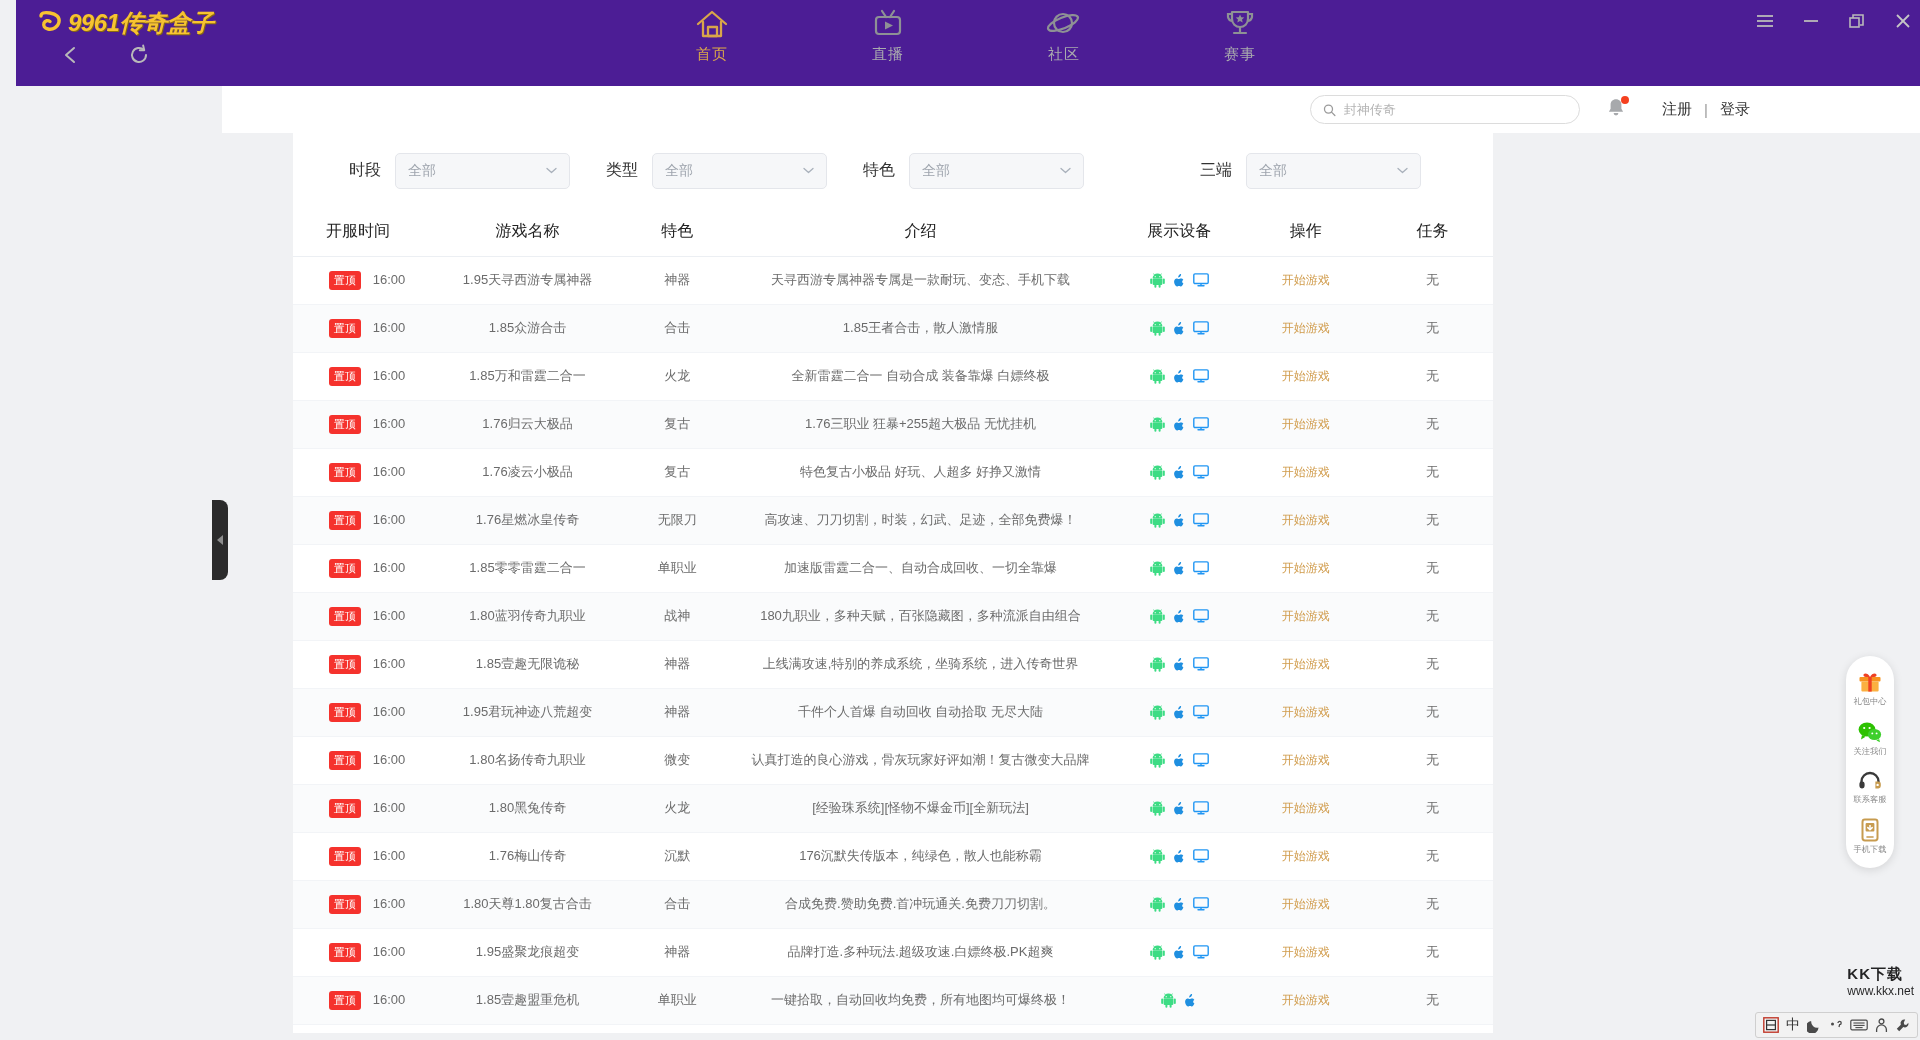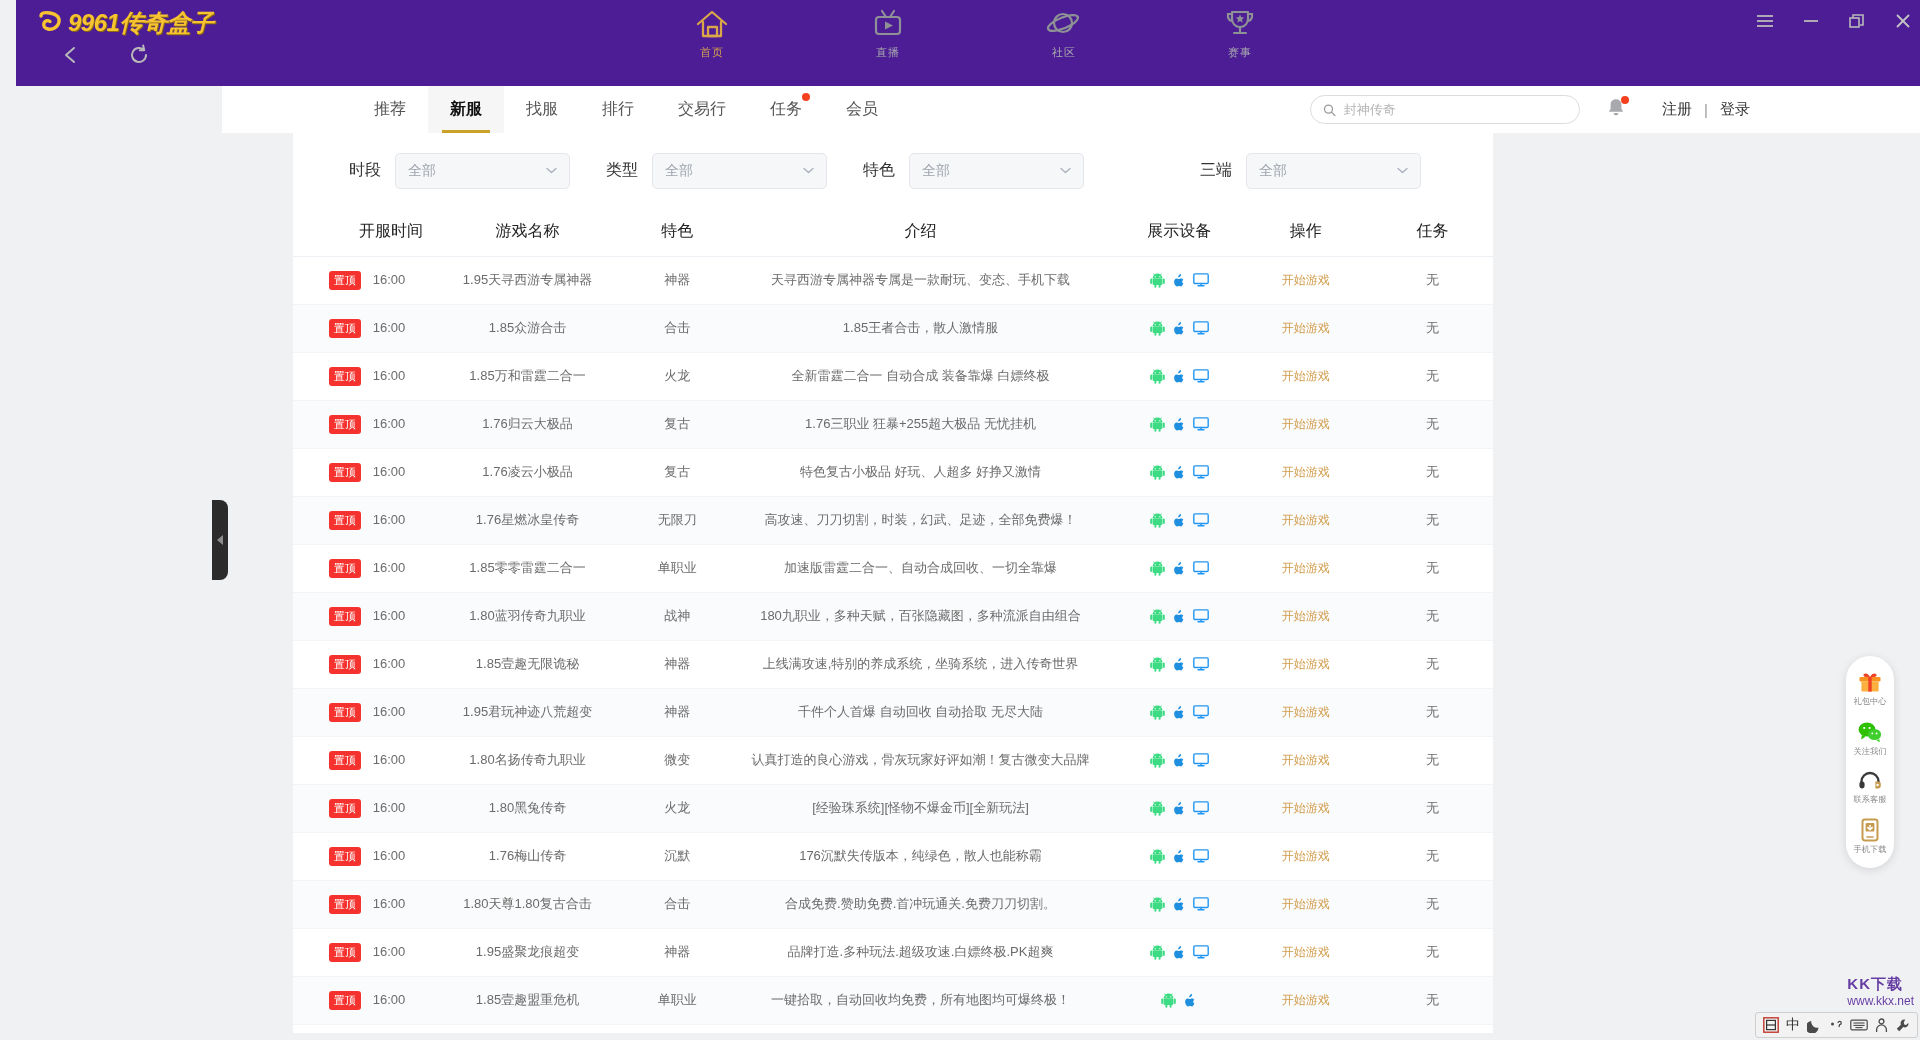--- a/index.html
+++ b/index.html
@@ -38,21 +38,21 @@
 
   .mainnav {
     position:absolute; left:0; top:0; width:1920px; height:86px;
     display:flex; justify-content:center; align-items:flex-start;
     gap:80px; padding-top:8px; pointer-events:none;
   }
   .mainnav-item {
     width:96px; display:flex; flex-direction:column; align-items:center;
     gap:5px; cursor:pointer; pointer-events:auto;
   }
-  .mainnav-item .mi-label { font-size:11px; color:#a9abae; letter-spacing:1px;}
+  .mainnav-item .mi-label { font-size:15px; color:#a9abae; letter-spacing:1px;}
   .mainnav-item.active .mi-label { color:#d9a64a; }
 
   .winbtns { position:absolute; right:10px; top:0; height:42px; display:flex; align-items:center; gap:0; }
   .winbtn { width:46px; height:42px; display:flex; align-items:center; justify-content:center; cursor:pointer;}
   .winbtn svg { display:block; }
 
   
   .sidebar {
     position:absolute; left:0; top:86px; width:222px; height:954px;
     background:#202020;
@@ -147,21 +147,21 @@
   table.srv th {
     height:48px; font-size:16px; font-weight:normal; color:#222;
     border-bottom:1px solid #eceff3; background:#fff;
   }
   table.srv td {
     height:48px; font-size:13px; color:#6b6b6b; text-align:center;
     border-bottom:1px solid #f2f4f7;
   }
   table.srv tr.alt td { background:#fafbfc; }
 
-  .c-time    { width:118px;text-align:right; }
+  .c-time    { width:118px; }
   .c-name    { width:190px; }
   .c-feat    { width:82px; }
   .c-intro   { width:360px; }
   .c-dev     { width:110px; }
   .c-act     { width:120px; }
   .c-task    { width:110px; }
 
   .td-time { text-align:left; padding-left:18px; white-space:nowrap; }
   .pin-badge {
     display:inline-block; background:#f5322d; color:#fff; font-size:11px;
@@ -190,22 +190,22 @@
   
   .tray {
     position:absolute; right:2px; bottom:2px; height:26px;
     background:#f2f2f2; border:1px solid #cfcfcf; border-radius:3px;
     display:flex; align-items:center; gap:7px; padding:0 7px; z-index:30;
   }
   .tray .t-ico { display:flex; align-items:center; justify-content:center; }
   .tray .t-ico svg { display:block; }
   .tray .t-cn { font-size:14px; color:#333; }
   .wm {
-    position:absolute; right:6px; bottom:32px; font-size:15px; font-weight:bold;
-    color:#4c1d95; letter-spacing:1px; z-index:25; opacity:.85;
+    position:absolute; right:6px; bottom:42px; font-size:15px; font-weight:bold;
+    color:#000000; letter-spacing:1px; z-index:25; opacity:.85;
   }
   .wm small { font-size:12px; font-weight:normal; display:block; text-align:right; letter-spacing:0; }
 
   
   .page-bg { position:absolute; left:0; top:47px; width:1698px; height:907px; background:#f0f1f3; }
 </style>
 </head>
 <body>
 
 <div class="app">
@@ -300,44 +300,20 @@
       </span>
     </div>
   </div>
 
   <div class="collapse-handle"></div>
 
   <div class="content">
     <div class="page-bg"></div>
 
     <div class="subnav">
-      <div class="subnav-tabs">
-        <div class="tab">
-            <span>推荐</span>
-          </div>
-        <div class="tab active">
-            <span>新服</span>
-          </div>
-        <div class="tab">
-            <span>找服</span>
-          </div>
-        <div class="tab">
-            <span>排行</span>
-          </div>
-        <div class="tab">
-            <span>交易行</span>
-          </div>
-        <div class="tab">
-          <span>任务</span>
-          <span class="dot"></span>
-        </div>
-        <div class="tab">
-            <span>会员</span>
-          </div>
-      </div>
 
       <div class="search-wrap">
         <div class="search-box">
           <svg width="14" height="14" viewBox="0 0 14 14">
             <circle cx="6" cy="6" r="4.4" fill="none" stroke="#9b9b9b" stroke-width="1.4"></circle>
             <line x1="9.3" y1="9.3" x2="13" y2="13" stroke="#9b9b9b" stroke-width="1.4" stroke-linecap="round"></line>
           </svg>
           <input type="text" placeholder="封神传奇" style="">
         </div>
       </div>

